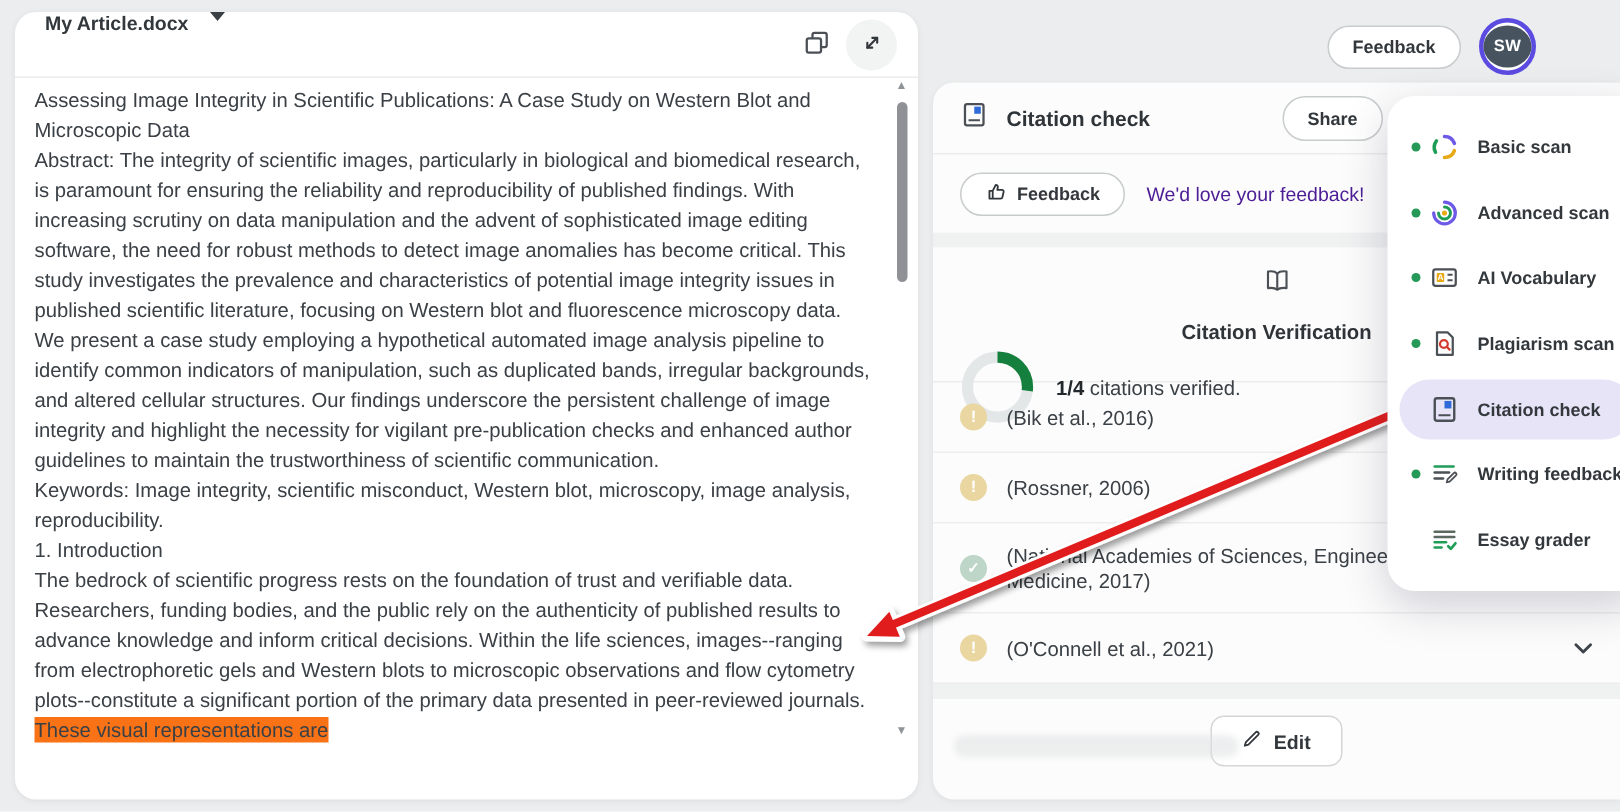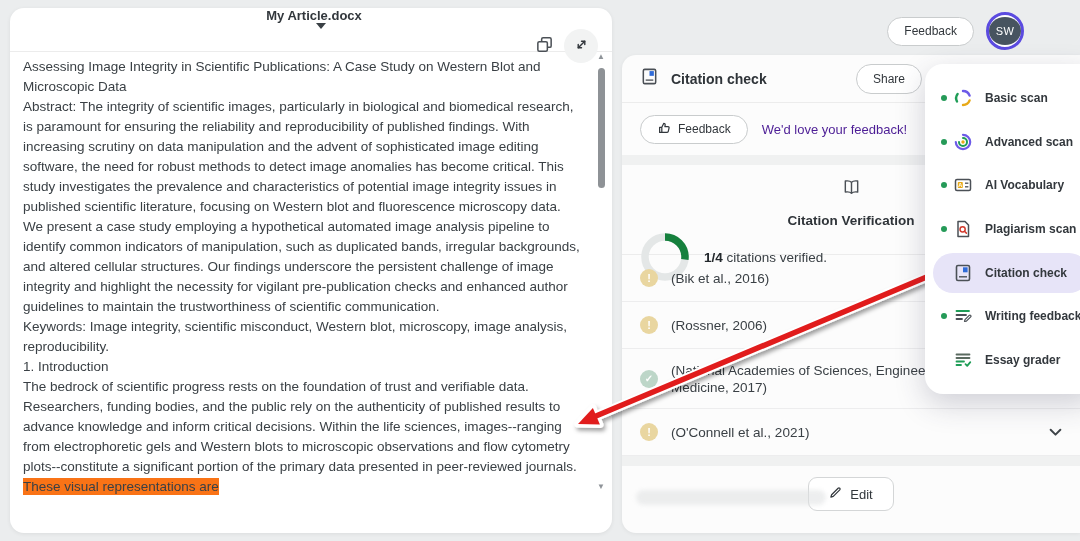--- a/index.html
+++ b/index.html
@@ -13,23 +13,22 @@
   }
 
   
   .doc-card {
     position:absolute; left:10px; top:8px; width:602px; height:525px;
     background:#ffffff; border-radius:14px;
     box-shadow:0 1px 4px rgba(0,0,0,.07);
     z-index:10;
   }
   .doc-header {
-    height:44px; display:flex; align-items:center; padding:0 14px 0 20px;
+    height:44px; display:flex; padding:0 14px 0 20px;
     border-bottom:1px solid #ececec;
-    flex-direction:column;
   }
   .doc-title { font-size:13px; font-weight:700; color:#32373c; }
   .caret { margin-left:14px; display:inline-flex; cursor:pointer; }
   .doc-actions { margin-left:auto; display:flex; align-items:center; gap:10px; }
   .icon-btn { background:none; border:none; display:flex; align-items:center; justify-content:center; cursor:pointer; }
   .expand-btn { width:34px; height:34px; border-radius:50%; background:#f2f3f3; }
 
   .doc-body {
     position:absolute; left:13px; right:30px; top:49px;
     font-size:13.5px; line-height:20px; color:#3a4045;
@@ -45,29 +44,29 @@
   .scroll-thumb {
     position:absolute; top:16px; left:2.5px; width:7px; height:120px;
     background:#8e9296; border-radius:4px; cursor:grab;
   }
 
   
   .top-bar { position:absolute; top:12px; right:56px; display:flex; align-items:center; gap:12px; z-index:20; }
   .pill-btn {
     display:inline-flex; align-items:center; gap:7px; height:29px; padding:0 16px;
     background:#fff; border:1px solid #c9cccd; border-radius:999px;
-    font-size:12px; font-weight:400; color:#32373c; font-family:inherit; cursor:pointer;text-align:center;
+    font-size:12px; font-weight:700; color:#32373c; font-family:inherit; cursor:pointer;text-align:center;
   }
   .avatar-ring {
     width:38px; height:38px; border-radius:50%; border:3px solid #5b4be0;
     display:flex; align-items:center; justify-content:center; background:#fff; cursor:pointer;
   }
   .avatar {
     width:32px; height:28px; border-radius:50%; background:#475460;
-    color:#fff; font-size:11px; font-weight:400; letter-spacing:.3px;
+    color:#fff; font-size:11px; font-weight:700; letter-spacing:.3px;
     display:flex; align-items:center; justify-content:center;
   }
 
   
   .citation-panel {
     position:absolute; left:622px; top:55px; width:458px; height:478px;
     background:#fcfcfc; border-radius:14px 0 0 14px;
     box-shadow:0 1px 4px rgba(0,0,0,.06); z-index:10;
   }
   .cp-header { height:48px; display:flex; align-items:center; padding:0 18px; border-bottom:1px solid #ececec; }

